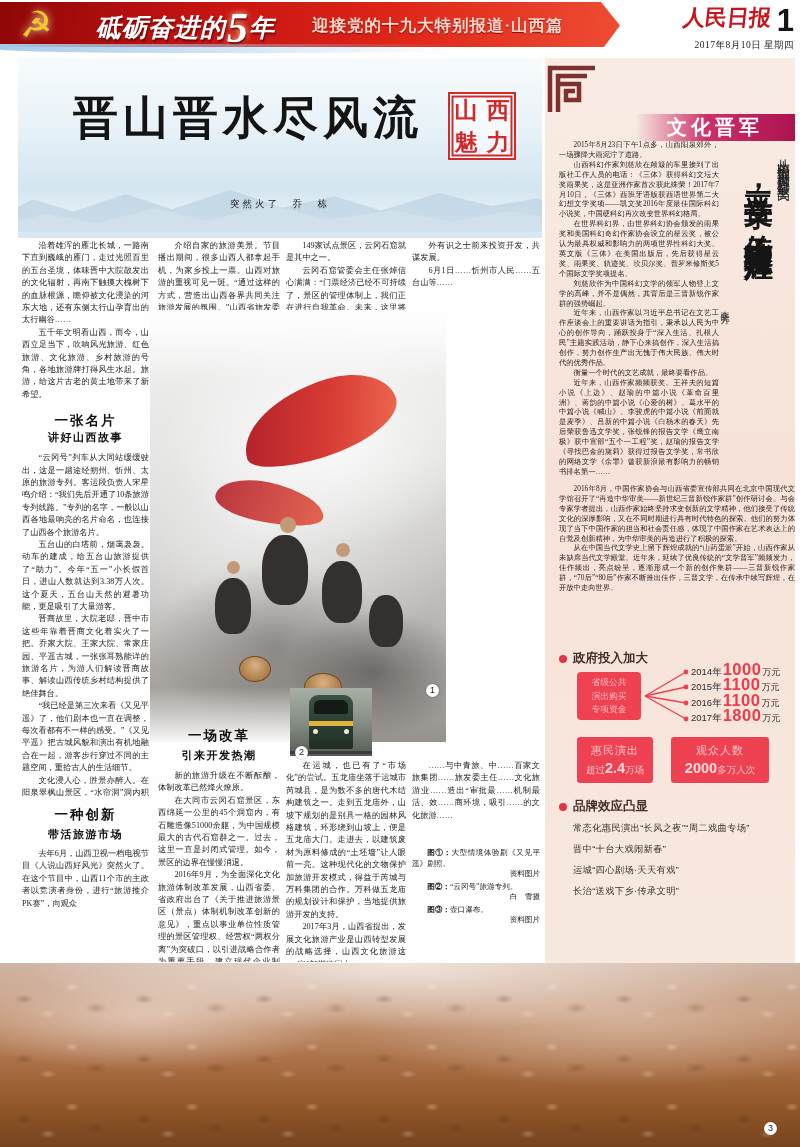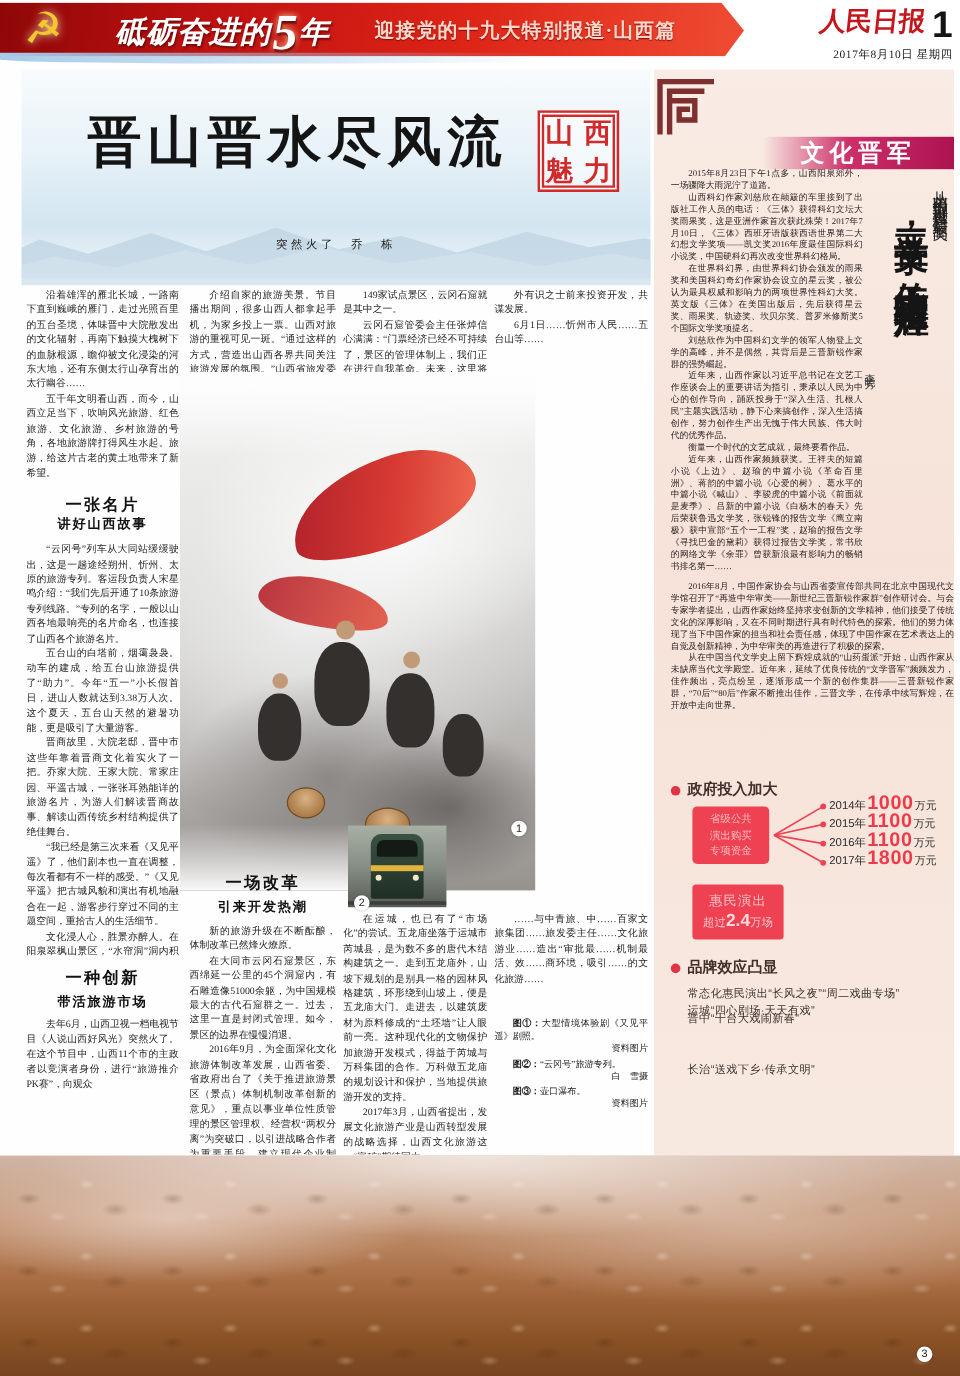--- a/index.html
+++ b/index.html
@@ -334,26 +334,30 @@
       <div class="fund-row">
           <span class="fr-year">2017年</span>
           <span class="fr-amt">1800</span>
           <span class="fr-unit">万元</span>
         </div>
     </div>
     <div class="stat-box" style="left:32px;top:679px;width:76px;height:46px;">
       <div class="l1">惠民演出</div>
       <div class="l2"><span>超过</span><span class="big">2.4</span><span>万场</span></div>
     </div>
+    <div class="stat-box" style="left:126px;top:679px;width:98px;height:46px;">
+      <div class="l1">观众人数</div>
+      <div class="l2"><span class="big">2000</span><span>多万人次</span></div>
+    </div>
     <div class="ig-bullet" style="top:740px;">
       <div class="dot"></div>
       <span>品牌效应凸显</span>
     </div>
     <div class="brand-line" style="top:764px;">常态化惠民演出“长风之夜”“周二戏曲专场”</div>
     <div class="brand-line" style="top:785px;">晋中“十台大戏闹新春”</div>
-    <div class="brand-line" style="top:778px;">运城“四心剧场·天天有戏”</div>
+    <div class="brand-line" style="top:806px;">运城“四心剧场·天天有戏”</div>
     <div class="brand-line" style="top:827px;">长治“送戏下乡·传承文明”</div>
   </div>
 
   <div class="abs photo-falls"></div>
   <div class="abs marker falls-marker">3</div>
 
 </div>
 
 </body></html>

